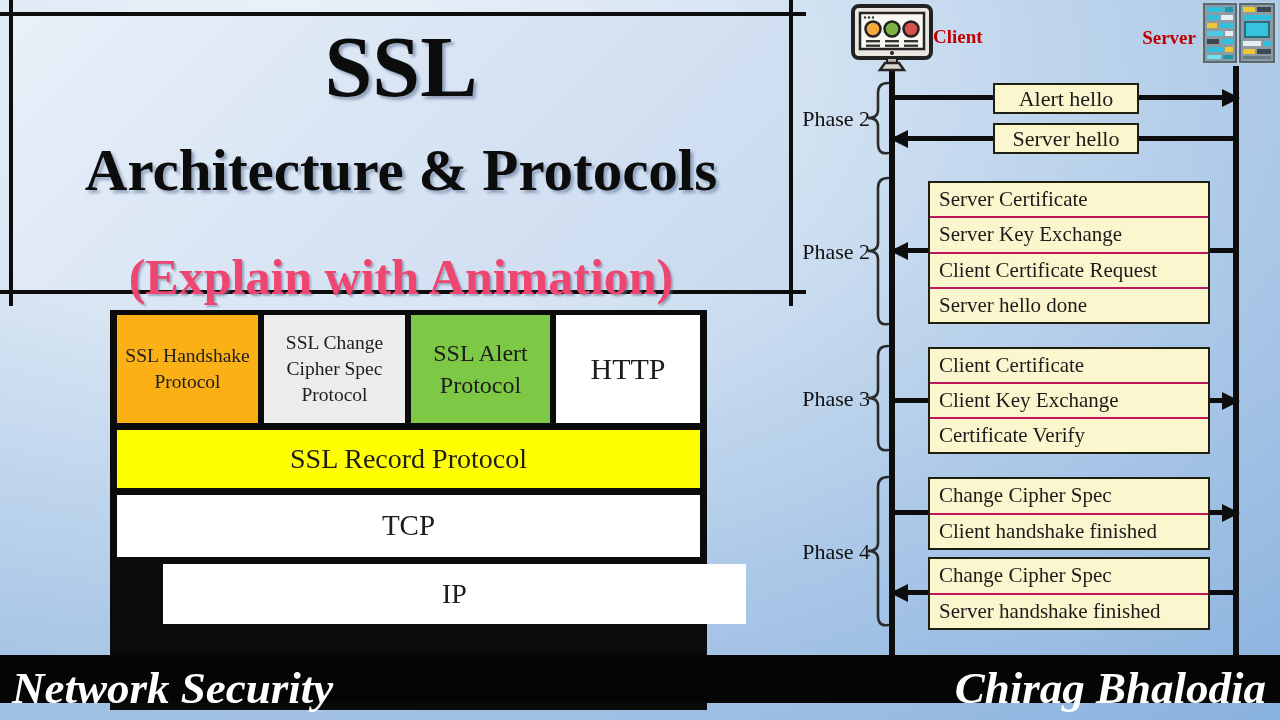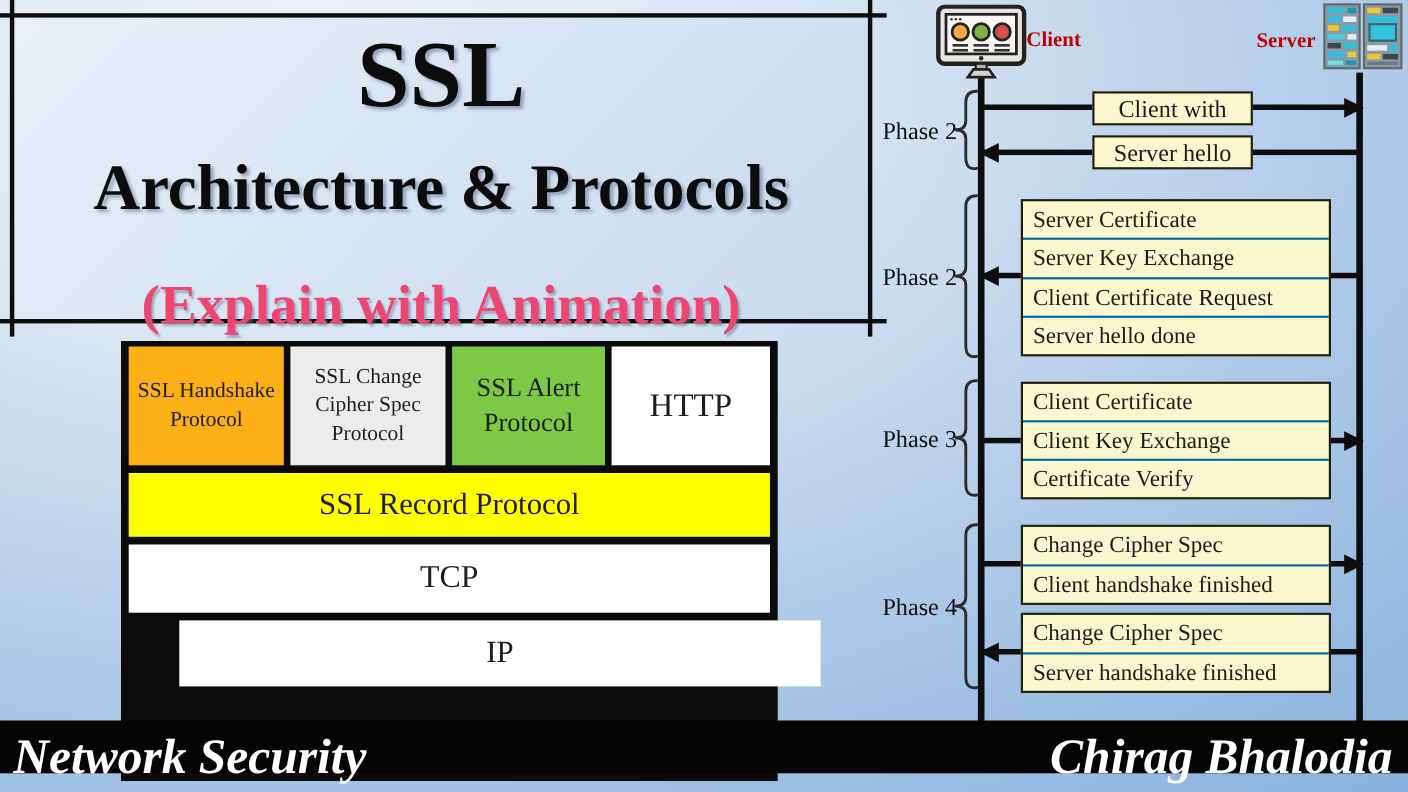--- a/index.html
+++ b/index.html
@@ -36,21 +36,21 @@
   .actor-label{position:absolute;font-size:19px;font-weight:bold;color:#C00000;z-index:4;}
   .lifeline{position:absolute;width:6px;background:#0d0d0d;z-index:2;}
   .arrow{position:absolute;left:892px;width:346px;height:5px;background:#0d0d0d;z-index:1;}
   .arrow.right::after{content:"";position:absolute;right:-2px;top:50%;transform:translateY(-50%);
     width:0;height:0;border-left:18px solid #0d0d0d;border-top:9px solid transparent;border-bottom:9px solid transparent;}
   .arrow.left::before{content:"";position:absolute;left:-2px;top:50%;transform:translateY(-50%);
     width:0;height:0;border-right:18px solid #0d0d0d;border-top:9px solid transparent;border-bottom:9px solid transparent;}
   .msg-box{position:absolute;background:#FBF6CE;border:2px solid #1f1f10;z-index:3;
     display:flex;flex-direction:column;box-sizing:border-box;}
   .msg-row{flex:1;display:flex;align-items:center;padding-left:9px;font-size:21px;color:#1b1b1b;
-    border-top:2px solid #0369a1;white-space:nowrap;}
+    border-top:2px solid #be185d;white-space:nowrap;}
   .msg-row:first-child{border-top:none;}
   .msg-row.center{justify-content:center;padding-left:0;font-size:22px;}
   .bracket{position:absolute;z-index:2;}
   .phase-label{position:absolute;left:788px;width:82px;text-align:right;font-size:22px;color:#111;z-index:2;}
   .icon{position:absolute;z-index:3;}
   
   .footer{position:absolute;left:0;top:655px;width:1280px;height:48px;background:#050505;z-index:6;font-family:Liberation Serif, serif;}
   .footer span{position:absolute;top:2px;font-size:45px;line-height:62px;font-weight:bold;font-style:italic;
     color:#ffffff;white-space:nowrap;}
   .footer .f-left{left:12px;}
@@ -139,21 +139,21 @@
   <div class="lifeline" style="left:1233px;top:66px;height:591px;"></div>
 
   <div class="arrow right" style="top:95px;"></div>
   <div class="arrow left" style="top:136px;"></div>
   <div class="arrow left" style="top:248px;"></div>
   <div class="arrow right" style="top:398px;"></div>
   <div class="arrow right" style="top:510px;"></div>
   <div class="arrow left" style="top:590px;"></div>
 
   <div class="msg-box" style="left:993px;top:83px;width:146px;height:31px;">
-    <div class="msg-row center">Client with</div>
+    <div class="msg-row center">Alert hello</div>
   </div>
   <div class="msg-box" style="left:993px;top:123px;width:146px;height:31px;">
     <div class="msg-row center">Server hello</div>
   </div>
 
   <div class="msg-box" style="left:928px;top:181px;width:282px;height:143px;">
     <div class="msg-row">Server Certificate</div>
     <div class="msg-row">Server Key Exchange</div>
     <div class="msg-row">Client Certificate Request</div>
     <div class="msg-row">Server hello done</div>

